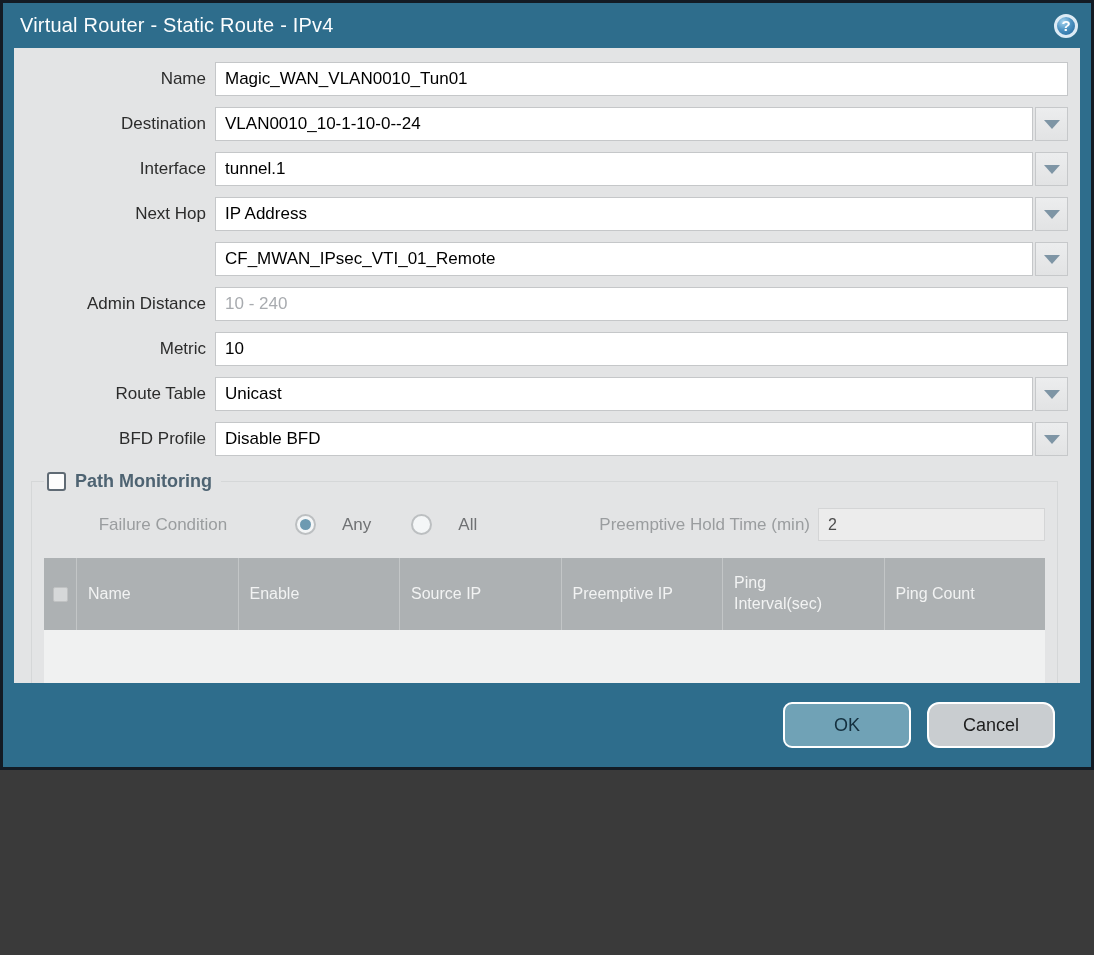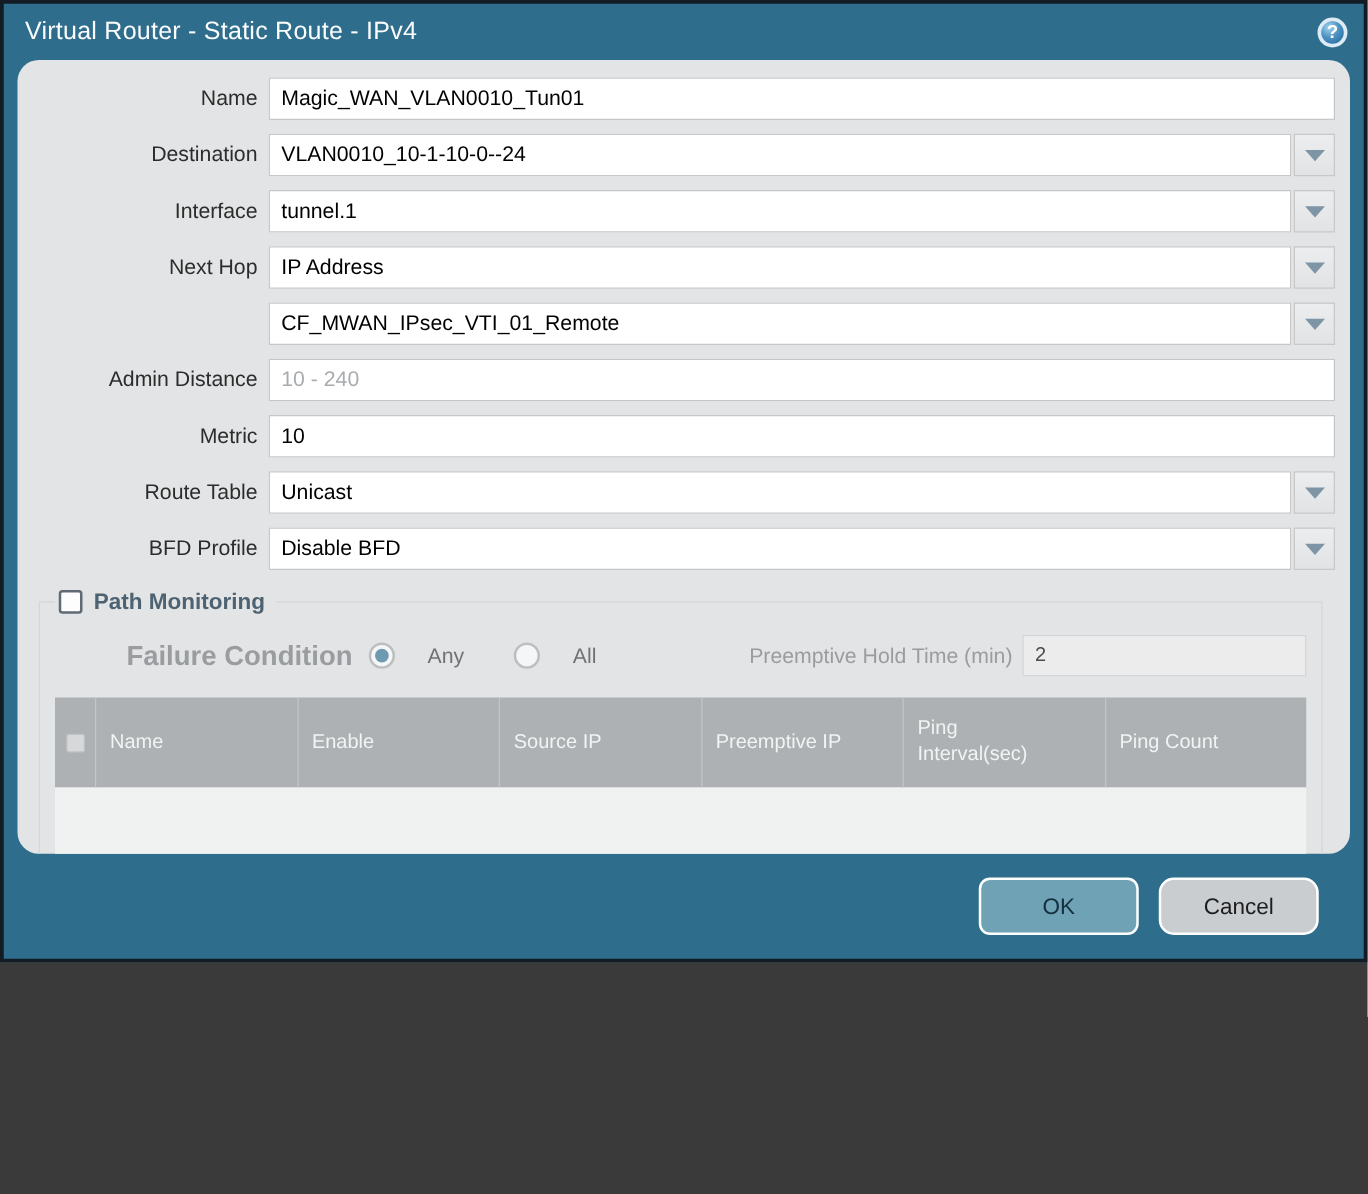--- a/index.html
+++ b/index.html
@@ -6,36 +6,36 @@
   *{box-sizing:border-box;font-family:"Liberation Sans", sans-serif;}
   .frame{width:1094px;height:770px;border:3px solid #131b24;background:#2e6d8c;display:flex;flex-direction:column;}
   
   .titlebar{flex:0 0 45px;display:flex;align-items:center;padding:0 13px 0 17px;}
   .title{font-size:20px;color:#fbfdfe;letter-spacing:.2px;}
   .help{margin-left:auto;width:24px;height:24px;border-radius:50%;
         background:radial-gradient(circle at 35% 28%, #a6d4ef 0%, #4d93c2 45%, #1f6398 100%);
         border:3px solid #dcebf5;color:#fff;font-weight:bold;font-size:15px;
         display:flex;align-items:center;justify-content:center;cursor:pointer;}
   
-  .body{flex:1;background:#e3e4e5;margin:0 11px;padding:14px 12px 0 0;overflow:hidden;border-radius:17px;}
+  .body{flex:1;background:#e3e4e5;margin:0 11px;padding:14px 12px 0 0;overflow:hidden;}
   .row{display:flex;align-items:center;margin-bottom:11px;}
   .lbl{flex:0 0 201px;text-align:right;padding-right:9px;font-size:17px;color:#2c2c2c;}
   input.txt{flex:1;min-width:0;height:34px;border:1px solid #c5c7c9;background:#fff;
             font-size:17px;padding:0 9px;color:#000;outline:none;}
   input.txt::placeholder{color:#a8abaf;}
   .ddbtn{flex:0 0 33px;height:34px;margin-left:2px;background:linear-gradient(#ecedee,#e2e3e4);
          border:1px solid #c6c8ca;display:flex;align-items:center;justify-content:center;cursor:pointer;}
   .tri{width:0;height:0;border-left:8px solid transparent;border-right:8px solid transparent;border-top:9px solid #7e95a5;}
   
   fieldset.pm{margin:15px 10px 0 17px;border:1px solid #d5d7d8;padding:10px 12px 14px 12px;}
   legend.pm-legend{display:flex;align-items:center;gap:9px;padding:0 9px 0 3px;}
   .cb{width:19px;height:19px;background:#fdfdfd;border:2px solid #5f6a74;border-radius:3px;cursor:pointer;}
   .pm-title{font-size:18px;font-weight:bold;color:#4e6372;}
   .fc-row{display:flex;align-items:center;margin:6px 0 17px 0;}
-  .fc-lbl{flex:0 0 251px;text-align:right;color:#9a9d9f;font-size:22px;padding-right:13px;font-weight:bold;}
+  .fc-lbl{flex:0 0 251px;text-align:center;color:#9a9d9f;font-size:17px;padding-right:13px;}
   .radio{width:21px;height:21px;border-radius:50%;background:#f4f6f7;border:2px solid #bcbfc1;
          display:flex;align-items:center;justify-content:center;cursor:pointer;flex:0 0 21px;}
   .radio.sel::after{content:"";width:11px;height:11px;border-radius:50%;background:#6d9ab1;}
   .r-lbl{color:#707274;font-size:17px;margin-left:26px;margin-right:40px;}
   .ph-lbl{flex:1;text-align:right;color:#9a9d9f;font-size:17px;padding-right:8px;}
   input.ph{flex:0 0 221px;height:33px;background:#ececec;border:1px solid #d4d5d6;color:#4c4c4c;
            font-size:16px;padding:0 9px;outline:none;}
   
   .g-head{display:flex;background:#adb1b3;height:72px;align-items:stretch;}
   .g-cbcell{flex:0 0 32px;display:flex;align-items:center;justify-content:center;}

